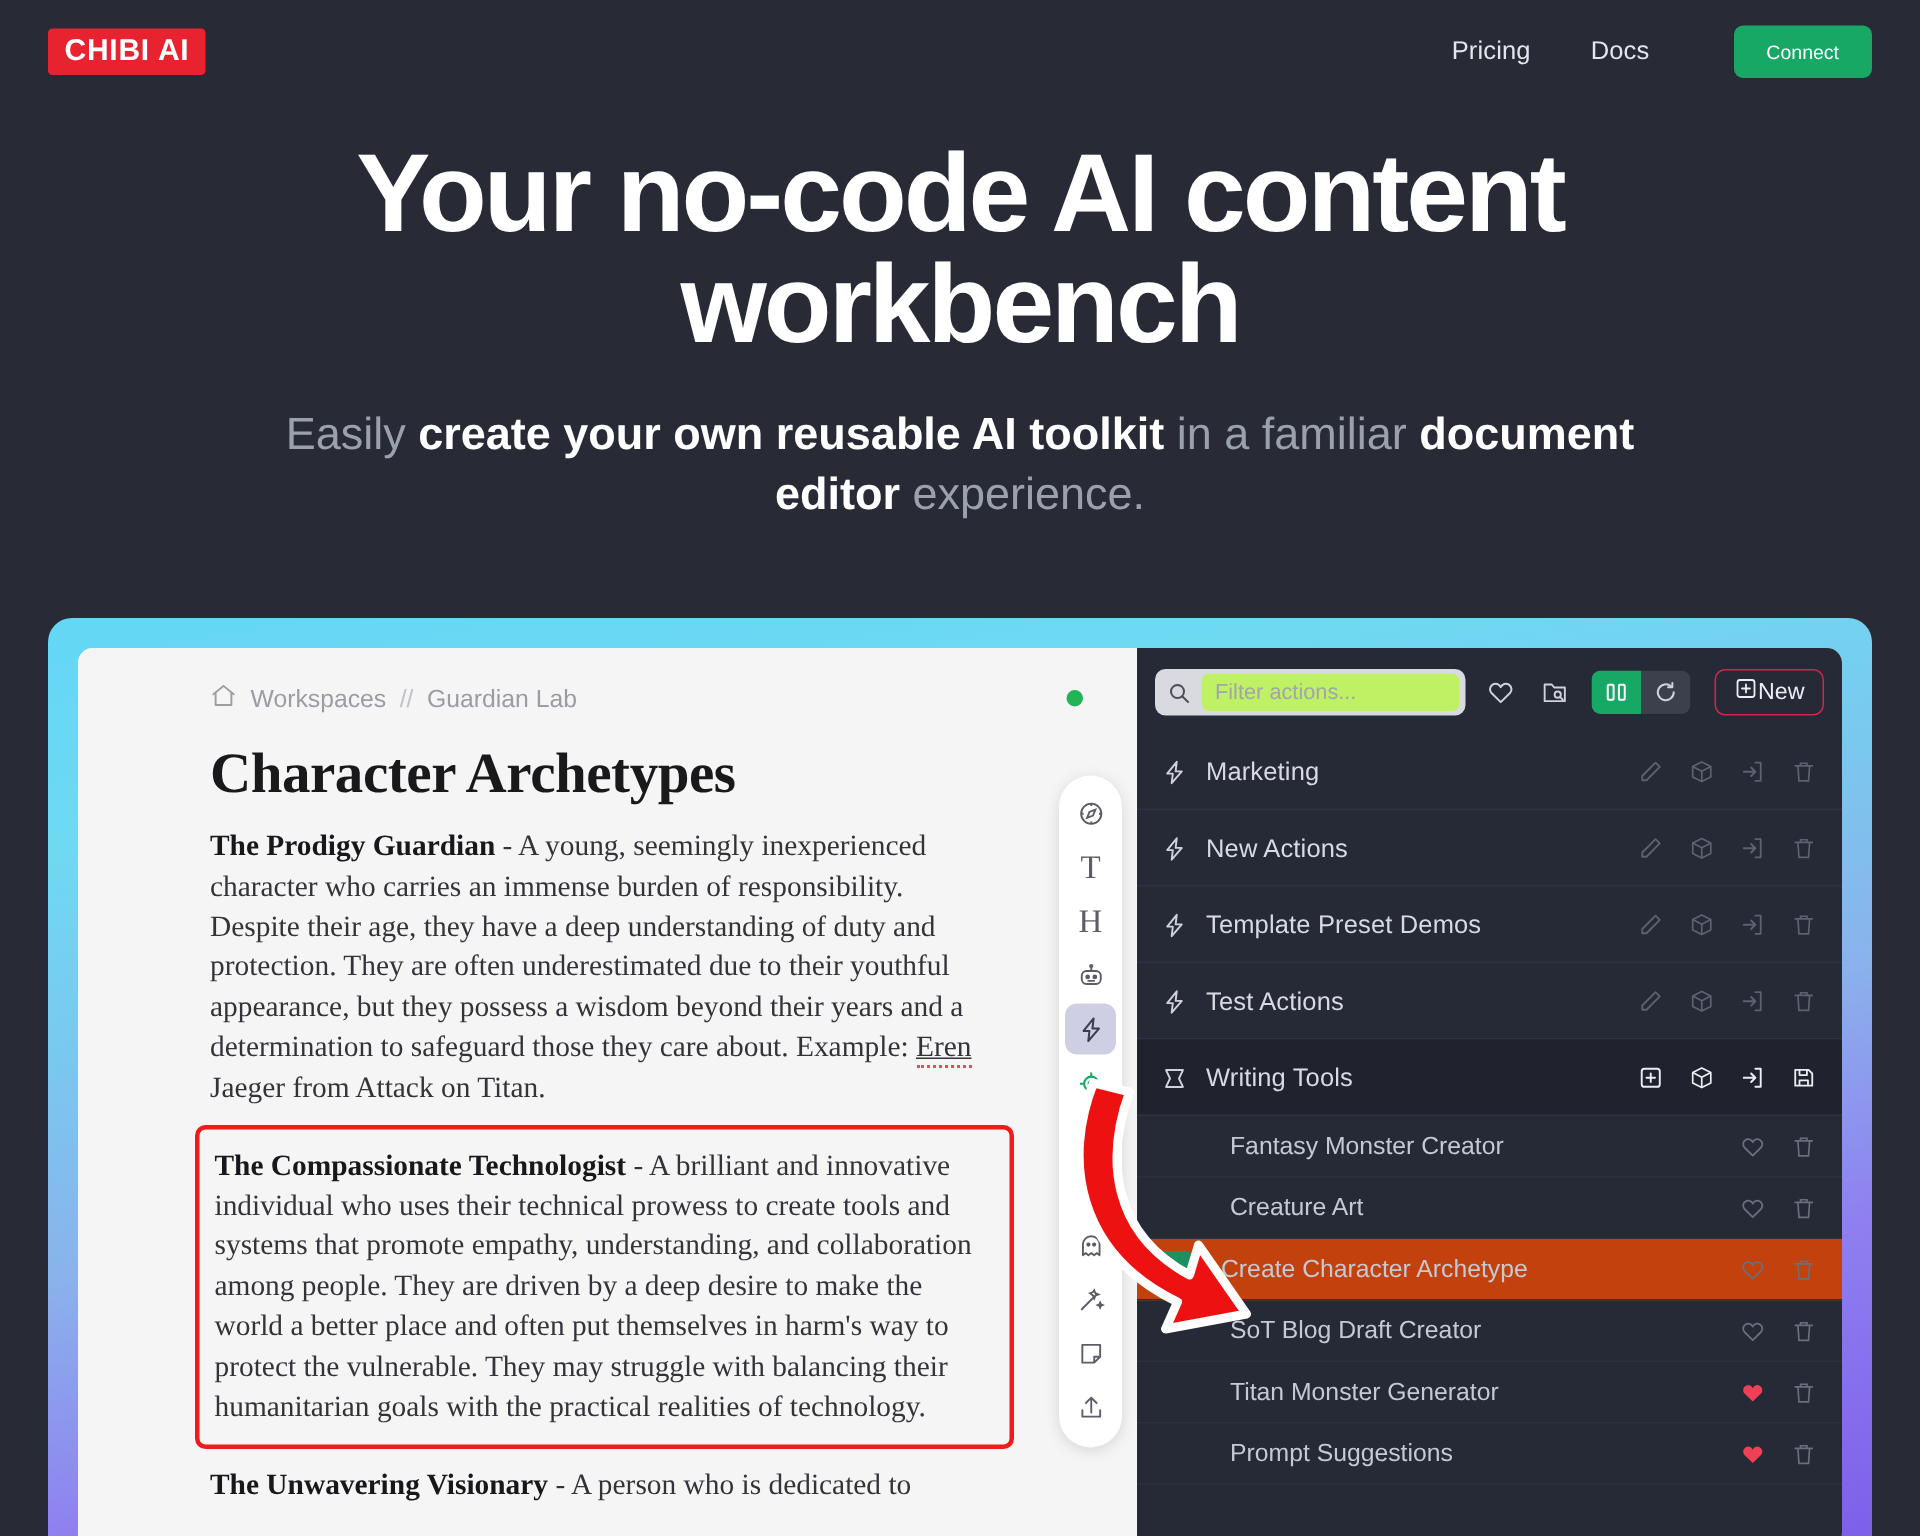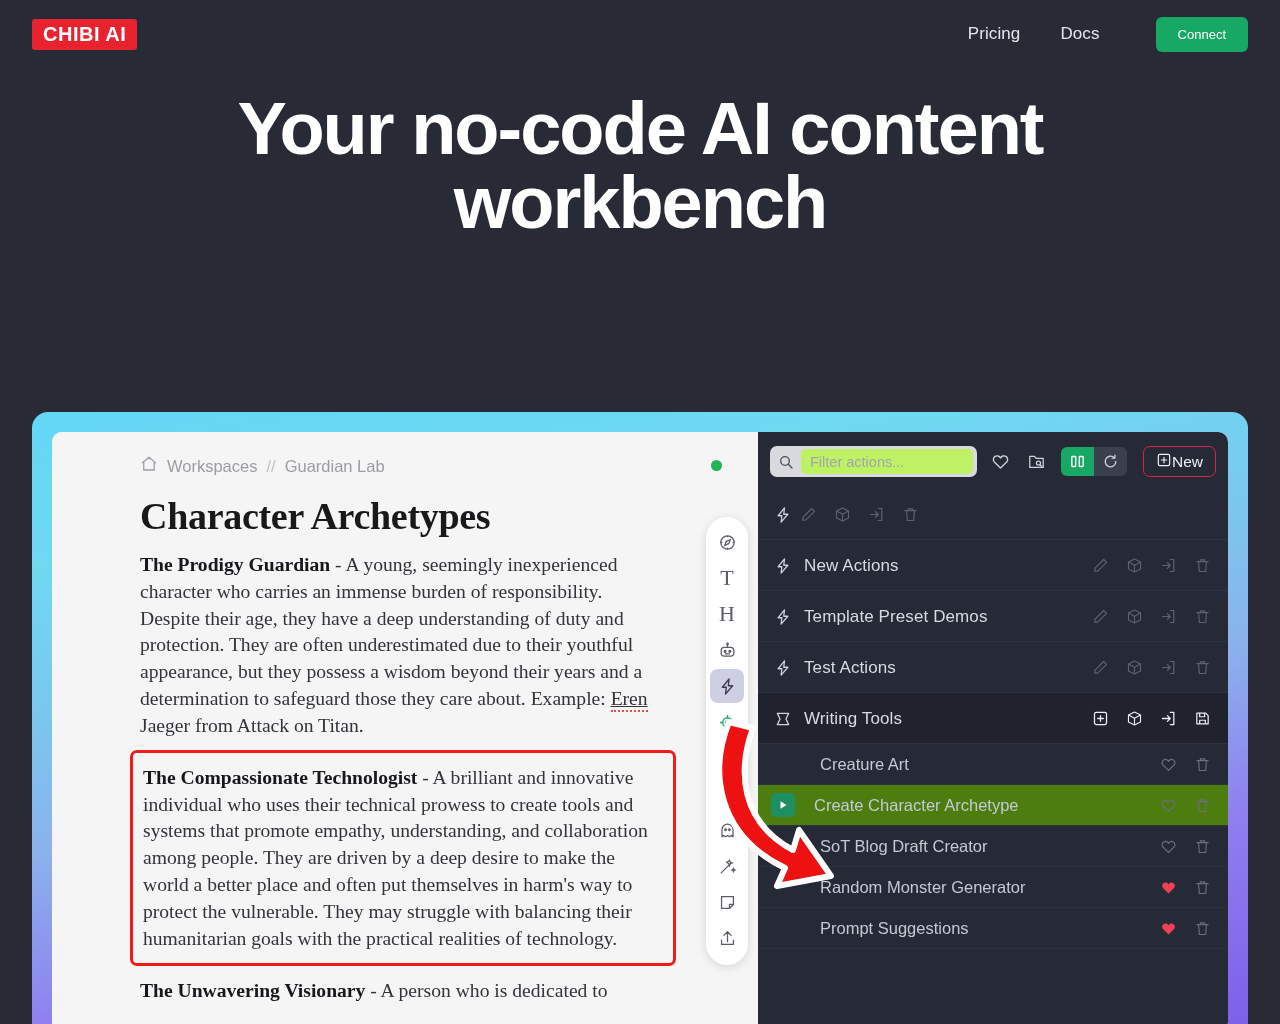--- a/index.html
+++ b/index.html
@@ -299,21 +299,21 @@
     display: flex;
     align-items: center;
     height: 41px;
     padding: 0 16px 0 10px;
     border-bottom: 1px solid #2d303d;
     color: #c5c9d4;
     font-size: 16.5px;
     cursor: pointer;
     position: relative;
   }
-  .act-row.selected { background: #4d7c0f; }
+  .act-row.selected { background: #c2410c; }
   .act-row .a-lead { width: 30px; flex: none; display:flex; align-items:center; justify-content:center; }
   .act-row .a-label { margin-left: 22px; flex: 1; }
   .act-row.selected .a-label { margin-left: 16px; }
   .play-btn {
     width: 24px; height: 24px;
     background: #1e8f62;
     border-radius: 5px;
     display: flex; align-items: center; justify-content: center;
     color: #ffffff;
     flex: none;
@@ -330,20 +330,21 @@
   <div class="nav-spacer"></div>
   <div class="nav-links">
     <a class="nav-link" href="#">Pricing</a>
     <a class="nav-link" href="#">Docs</a>
     <button class="connect-btn">Connect</button>
   </div>
 </div>
 
 <div class="hero">
   <h1 class="hero-title">Your no-code AI content workbench</h1>
+  <p class="hero-sub"><span>Easily </span><b>create your own reusable AI toolkit</b><span> in a familiar </span><b>document editor</b><span> experience.</span></p>
 </div>
 
 <div class="app-frame">
   <div class="app-window">
 
     <div class="doc-pane">
 
       <div class="breadcrumb">
         <span>
           <svg width="18" height="18" viewBox="0 0 24 24" fill="none" stroke="#9c9ca4" stroke-width="1.7" stroke-linecap="round" stroke-linejoin="round">
@@ -496,20 +497,21 @@
       </div>
 
       <div class="ap-list">
 
         <div class="grp-row">
           <span class="g-icon">
             <svg width="18" height="18" viewBox="0 0 24 24" fill="none" stroke="currentColor" stroke-width="1.7" stroke-linejoin="round">
                 <path d="M14 2.5 5.5 13h5L9.5 21.5 18.5 11h-5.5z"></path>
               </svg>
           </span>
+          <span class="g-label">Marketing</span>
           <span class="row-actions">
             <span class="row-act">
                 <svg width="17" height="17" viewBox="0 0 24 24" fill="none" stroke="currentColor" stroke-width="1.7" stroke-linejoin="round">
                   <path d="M16.5 3.5 20.5 7.5 8 20H4v-4z"></path>
                 </svg>
               </span>
             <span class="row-act">
                 <svg width="17" height="17" viewBox="0 0 24 24" fill="none" stroke="currentColor" stroke-width="1.6" stroke-linejoin="round">
                   <path d="M12 2.8 20.5 7v10L12 21.2 3.5 17V7z"></path>
                   <path d="M3.5 7 12 11.5 20.5 7M12 11.5v9.7"></path>
@@ -656,20 +658,36 @@
               </span>
             <span class="row-act">
                 <svg width="17" height="17" viewBox="0 0 24 24" fill="none" stroke="currentColor" stroke-width="1.7" stroke-linejoin="round">
                   <path d="M4 4.5h12.5L20 8v11.5H4z"></path>
                   <path d="M8 4.5v5h7v-5M8 19.5v-5h8v5"></path>
                 </svg>
               </span>
           </span>
         </div>
 
+        <div class="act-row">
+          <span class="a-lead"></span>
+          <span class="a-label">Fantasy Monster Creator</span>
+          <span class="row-actions">
+            <span class="row-act heart-empty">
+                <svg width="17" height="17" viewBox="0 0 24 24" fill="none" stroke="currentColor" stroke-width="1.7" stroke-linejoin="round">
+                  <path d="M12 20.3 4.2 12.7a4.7 4.7 0 1 1 7.8-5 4.7 4.7 0 1 1 7.8 5z"></path>
+                </svg>
+              </span>
+            <span class="row-act trash">
+                <svg width="17" height="17" viewBox="0 0 24 24" fill="none" stroke="currentColor" stroke-width="1.6" stroke-linecap="round">
+                  <path d="M4 6.5h16M9 6.5V4h6v2.5M6.5 6.5 7.5 20.5h9l1-14"></path>
+                </svg>
+              </span>
+          </span>
+        </div>
 
 
         <div class="act-row">
           <span class="a-lead"></span>
           <span class="a-label">Creature Art</span>
           <span class="row-actions">
             <span class="row-act heart-empty">
                 <svg width="17" height="17" viewBox="0 0 24 24" fill="none" stroke="currentColor" stroke-width="1.7" stroke-linejoin="round">
                   <path d="M12 20.3 4.2 12.7a4.7 4.7 0 1 1 7.8-5 4.7 4.7 0 1 1 7.8 5z"></path>
                 </svg>
@@ -717,21 +735,21 @@
             <span class="row-act trash">
                 <svg width="17" height="17" viewBox="0 0 24 24" fill="none" stroke="currentColor" stroke-width="1.6" stroke-linecap="round">
                   <path d="M4 6.5h16M9 6.5V4h6v2.5M6.5 6.5 7.5 20.5h9l1-14"></path>
                 </svg>
               </span>
           </span>
         </div>
 
         <div class="act-row">
           <span class="a-lead"></span>
-          <span class="a-label">Random Monster Generator</span>
+          <span class="a-label">Titan Monster Generator</span>
           <span class="row-actions">
             <span class="row-act heart-full">
                 <svg width="17" height="17" viewBox="0 0 24 24" fill="currentColor">
                   <path d="M12 20.3 4.2 12.7a4.7 4.7 0 1 1 7.8-5 4.7 4.7 0 1 1 7.8 5z"></path>
                 </svg>
               </span>
             <span class="row-act trash">
                 <svg width="17" height="17" viewBox="0 0 24 24" fill="none" stroke="currentColor" stroke-width="1.6" stroke-linecap="round">
                   <path d="M4 6.5h16M9 6.5V4h6v2.5M6.5 6.5 7.5 20.5h9l1-14"></path>
                 </svg>

